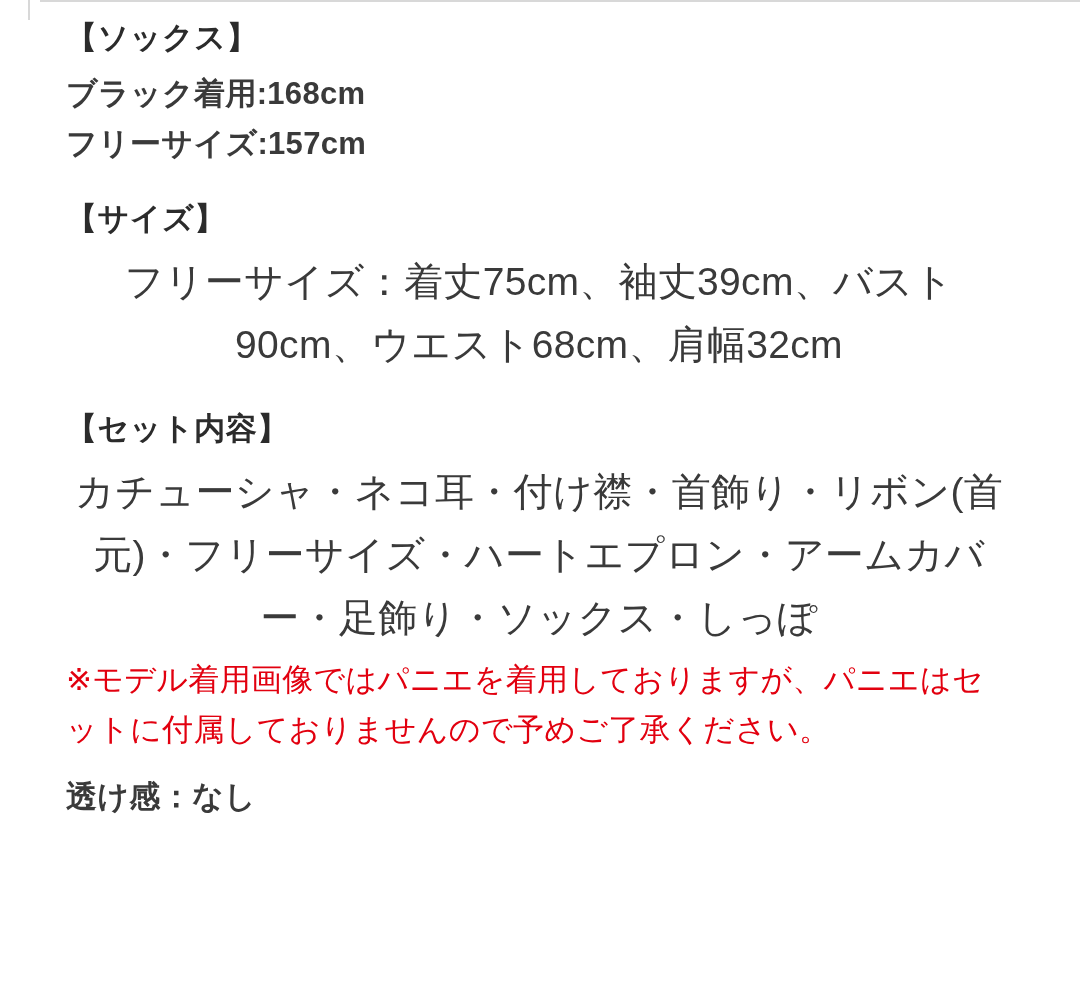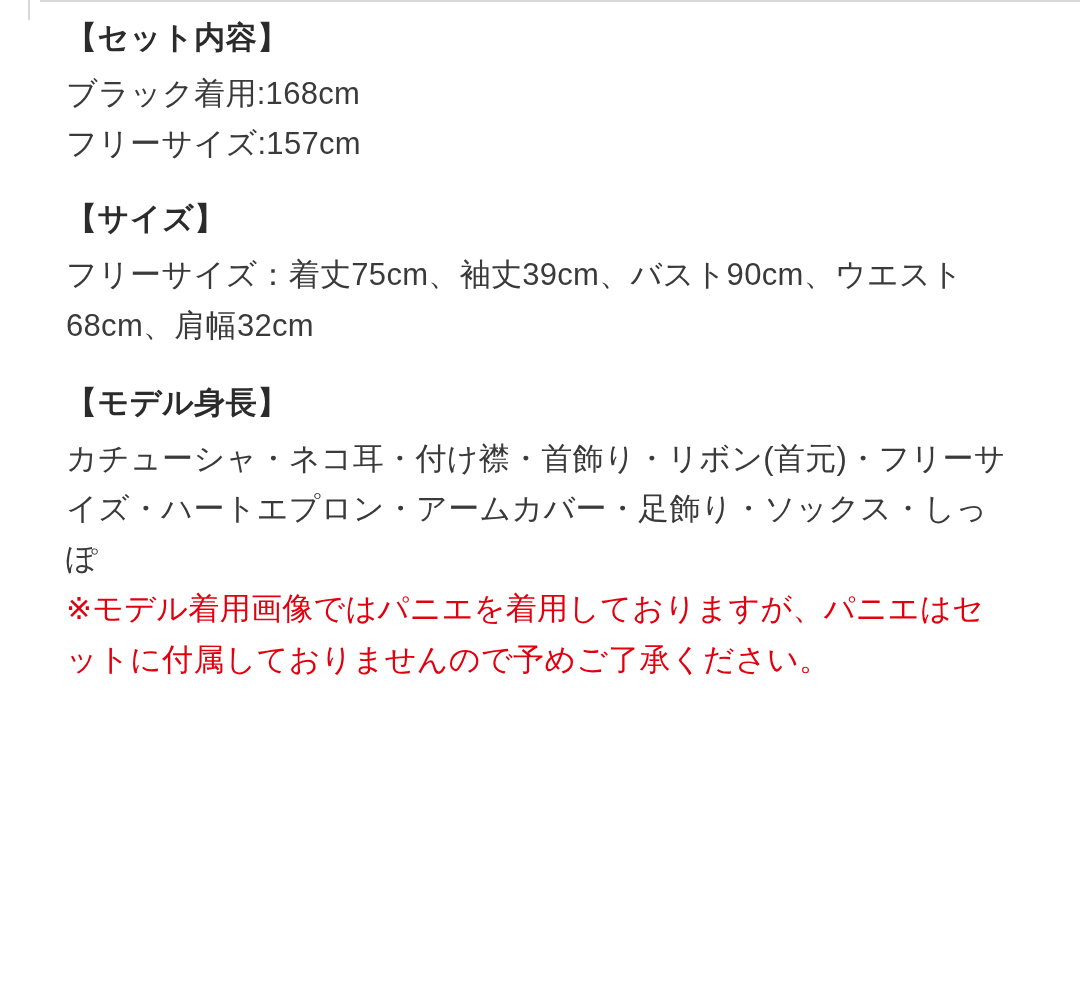--- a/index.html
+++ b/index.html
@@ -56,72 +56,74 @@
     line-height: 1.45;
     letter-spacing: 0.5px;
     margin: 0 0 8px 0;
   }
   .line {
     font-size: 31px;
     color: #3a3a3a;
     line-height: 1.62;
     letter-spacing: 0.3px;
     margin: 0;
-    font-weight: 400;
+    font-weight: 700;
   }
   .para {
-    font-size: 31px;
+    font-size: 39px;
     color: #3a3a3a;
     line-height: 1.62;
     letter-spacing: 0.3px;
     margin: 0;
     font-weight: 400;
+    text-align: center;
   }
   .note {
     font-size: 31px;
     color: #e2000f;
     line-height: 1.62;
     letter-spacing: 0.3px;
-    margin: 0 0 0 0;
+    margin: 6px 0 0 0;
     font-weight: 400;
   }
   .gap-sm { height: 10px; }
   .gap-md { height: 22px; }
 </style>
 </head>
 <body>
 
 <div class="page">
 
   <div class="edge-top"></div>
   <div class="edge-left"></div>
 
   <div class="content">
 
     <div class="block tight">
-      <p class="heading">【セット内容】</p>
+      <p class="heading">【ソックス】</p>
       <p class="line">ブラック着用:168cm</p>
       <p class="line">フリーサイズ:157cm</p>
     </div>
 
     <div class="gap-md"></div>
 
     <div class="block">
       <p class="heading">【サイズ】</p>
       <p class="para">フリーサイズ：着丈75cm、袖丈39cm、バスト90cm、ウエスト68cm、肩幅32cm</p>
     </div>
 
     <div class="gap-sm"></div>
 
     <div class="block tight">
-      <p class="heading">【モデル身長】</p>
+      <p class="heading">【セット内容】</p>
       <p class="para">カチューシャ・ネコ耳・付け襟・首飾り・リボン(首元)・フリーサイズ・ハートエプロン・アームカバー・足飾り・ソックス・しっぽ</p>
       <p class="note">※モデル着用画像ではパニエを着用しておりますが、パニエはセットに付属しておりませんので予めご了承ください。</p>
     </div>
 
 
     <div class="gap-sm"></div>
 
     <div class="block tight">
+      <p class="line">透け感：なし</p>
     </div>
 
   </div>
 </div>
 
 </body></html>

